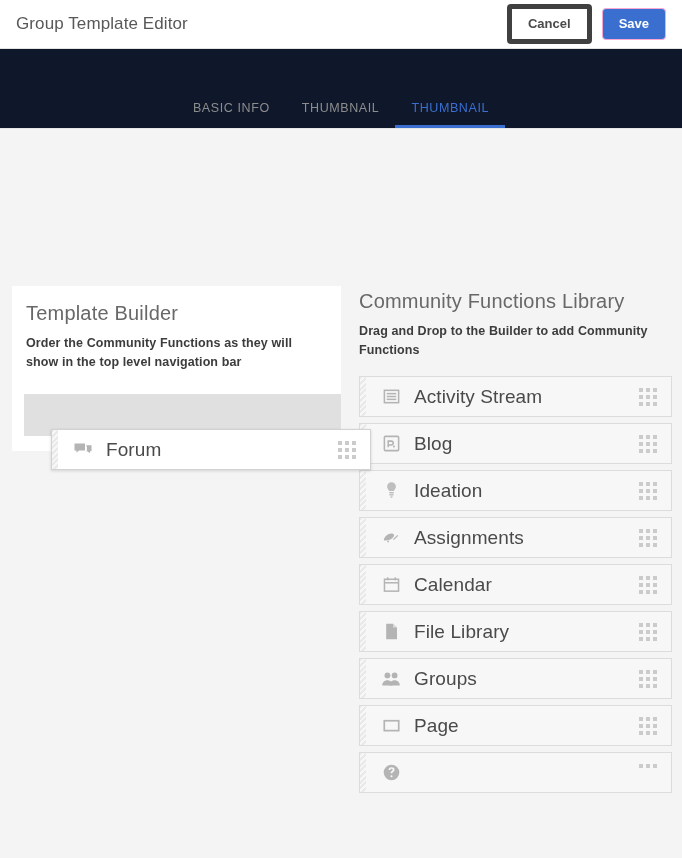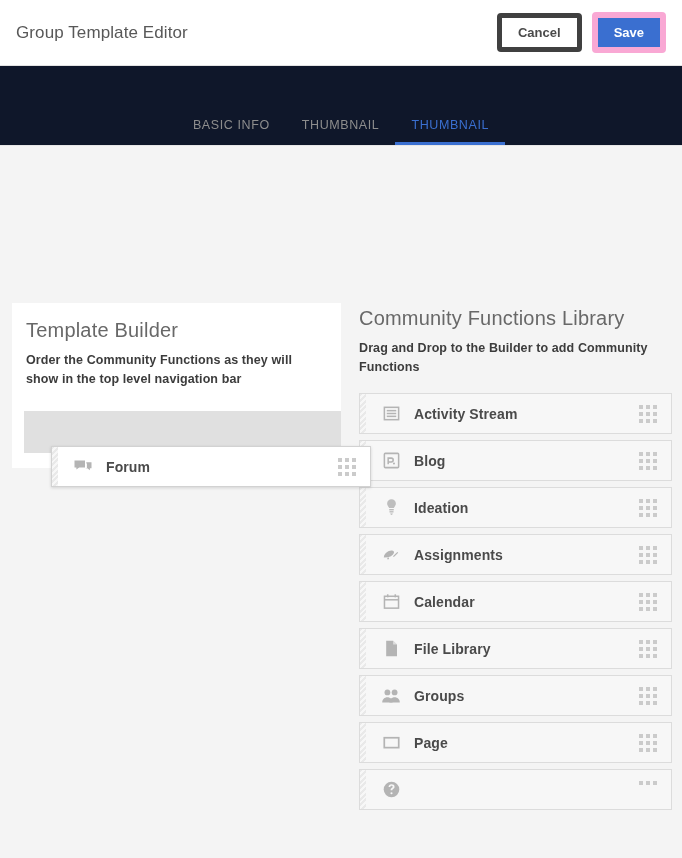--- a/index.html
+++ b/index.html
@@ -7,21 +7,21 @@
     width: 682px;
     height: 858px;
     background: #f4f4f4;
     font-family: "Liberation Sans", sans-serif;
     overflow: hidden;
   }
 
   
   .app-header {
     position: relative;
-    height: 66px;
+    height: 49px;
     background: #ffffff;
     border-bottom: 1px solid #e3e3e3;
     display: flex;
     align-items: center;
     padding: 0 16px;
   }
   .app-title {
     font-size: 17px;
     font-weight: 400;
     color: #585858;
@@ -42,21 +42,21 @@
     cursor: pointer;
     line-height: 1.2;
   }
   .btn-cancel {
     background: #ffffff;
     border: 5px solid #404040;
     color: #4a4a4a;
   }
   .btn-save {
     background: #3a6fd0;
-    border: 6px solid #f9a8d4;
+    border: 1px solid #f9a8d4;
     color: #ffffff;
   }
 
   
   .tabbar-wrap {
     height: 80px;
     background: #0f172a;
     border-bottom: 1px solid #e6e6e6;
     display: flex;
     align-items: flex-end;
@@ -179,24 +179,23 @@
     height: 22px;
     margin-left: 14px;
     margin-right: 12px;
     display: flex;
     align-items: center;
     justify-content: center;
     color: #b4b4b4;
   }
   .fn-icon svg { display: block; }
   .fn-label {
-    font-size: 14px;
+    font-size: 19px;
     color: #4a4a4a;
     letter-spacing: 0.1px;
-    font-weight: bold;
   }
 
   .dots {
     margin-left: auto;
     margin-right: 14px;
     width: 18px;
     display: grid;
     grid-template-columns: repeat(3, 4px);
     grid-template-rows: repeat(3, 4px);
     gap: 3px;

